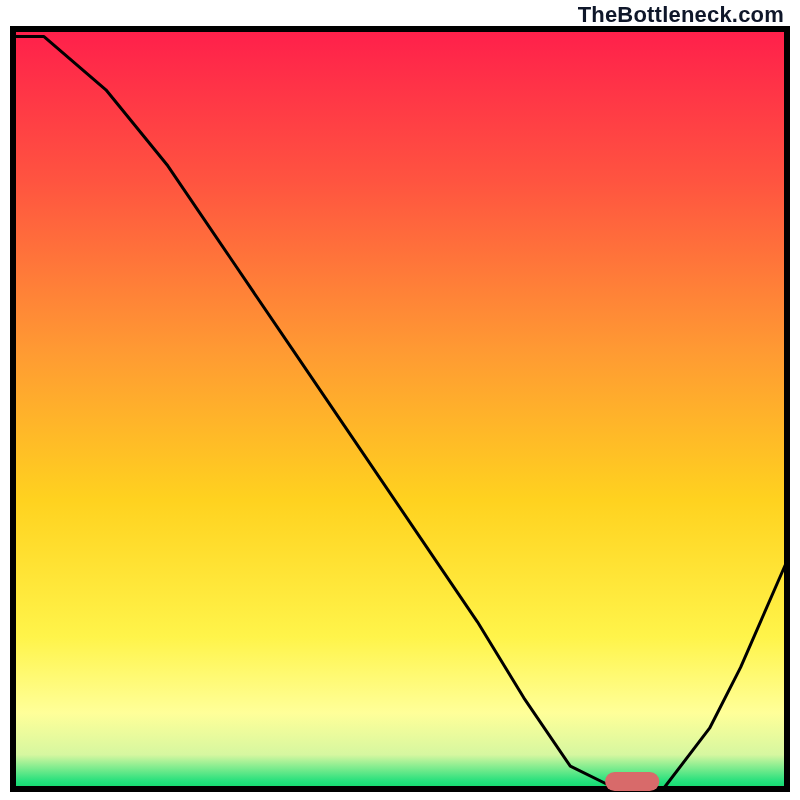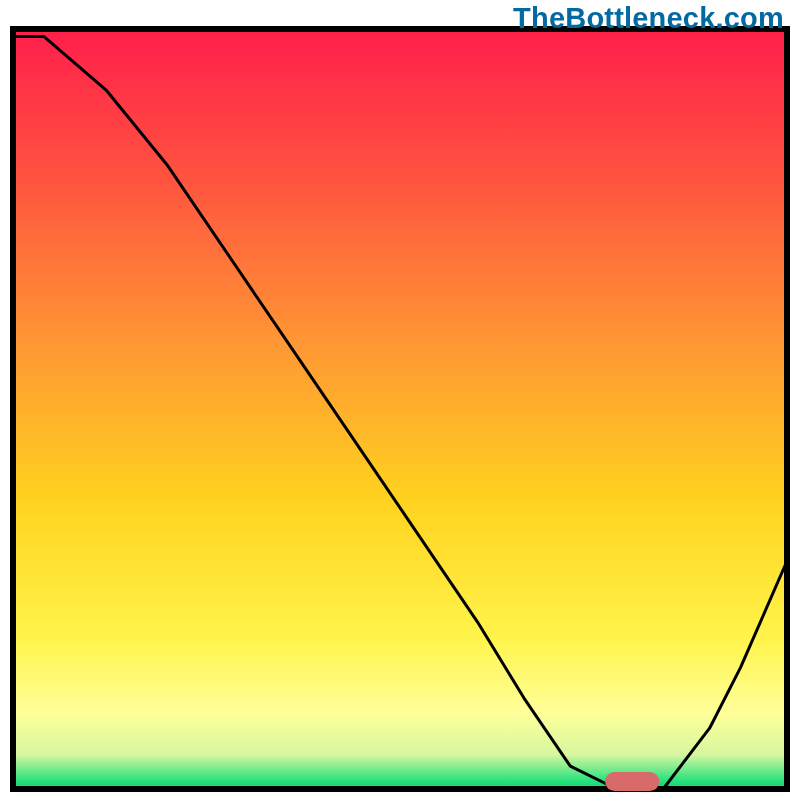--- a/index.html
+++ b/index.html
@@ -12,23 +12,23 @@
   }
   .container {
     position: relative;
     width: 800px;
     height: 800px;
   }
   .watermark {
     position: absolute;
     top: 2px;
     right: 16px;
-    font-size: 29px;
+    font-size: 22px;
     font-weight: 600;
-    color: #0369a1;
+    color: #0f172a;
     letter-spacing: 0.2px;
     margin-left: 36px;
   }
   svg {
     display: block;
   }
 </style>
 </head>
 <body>
 <div class="container">

